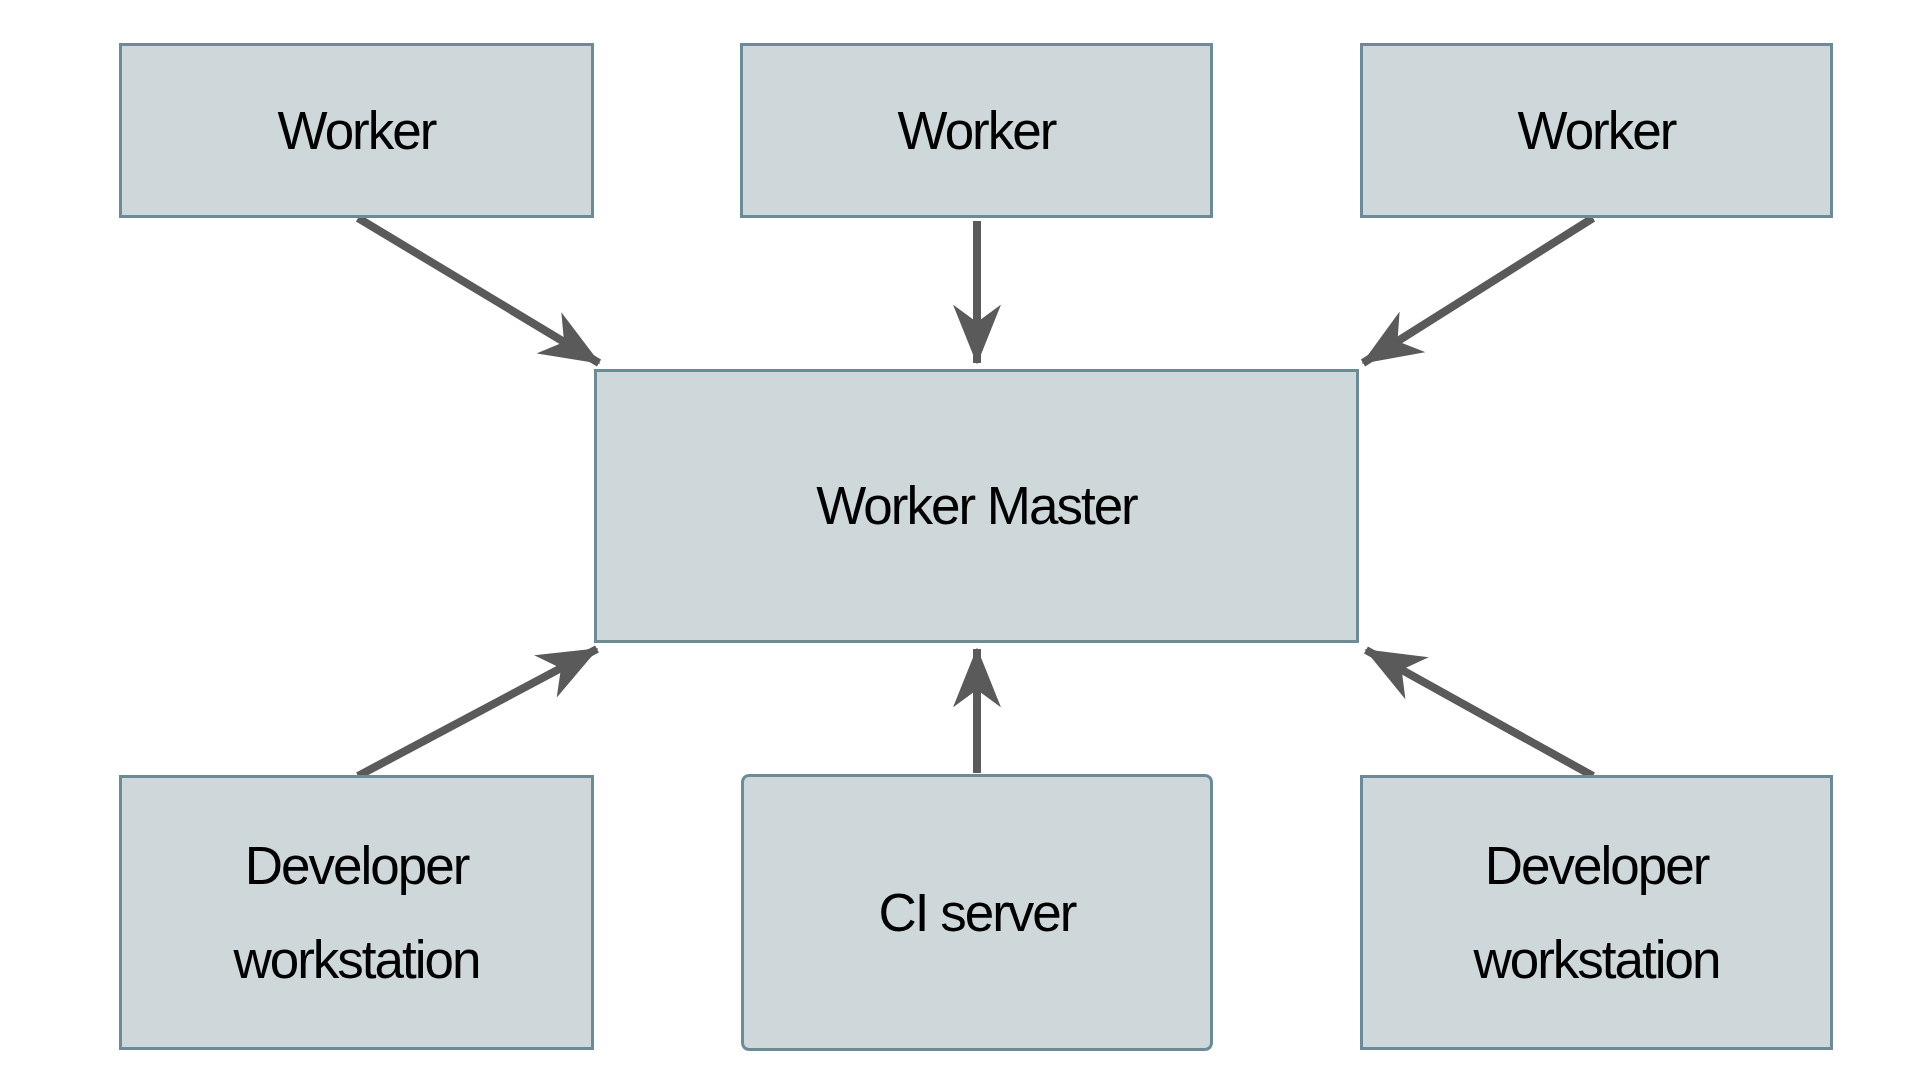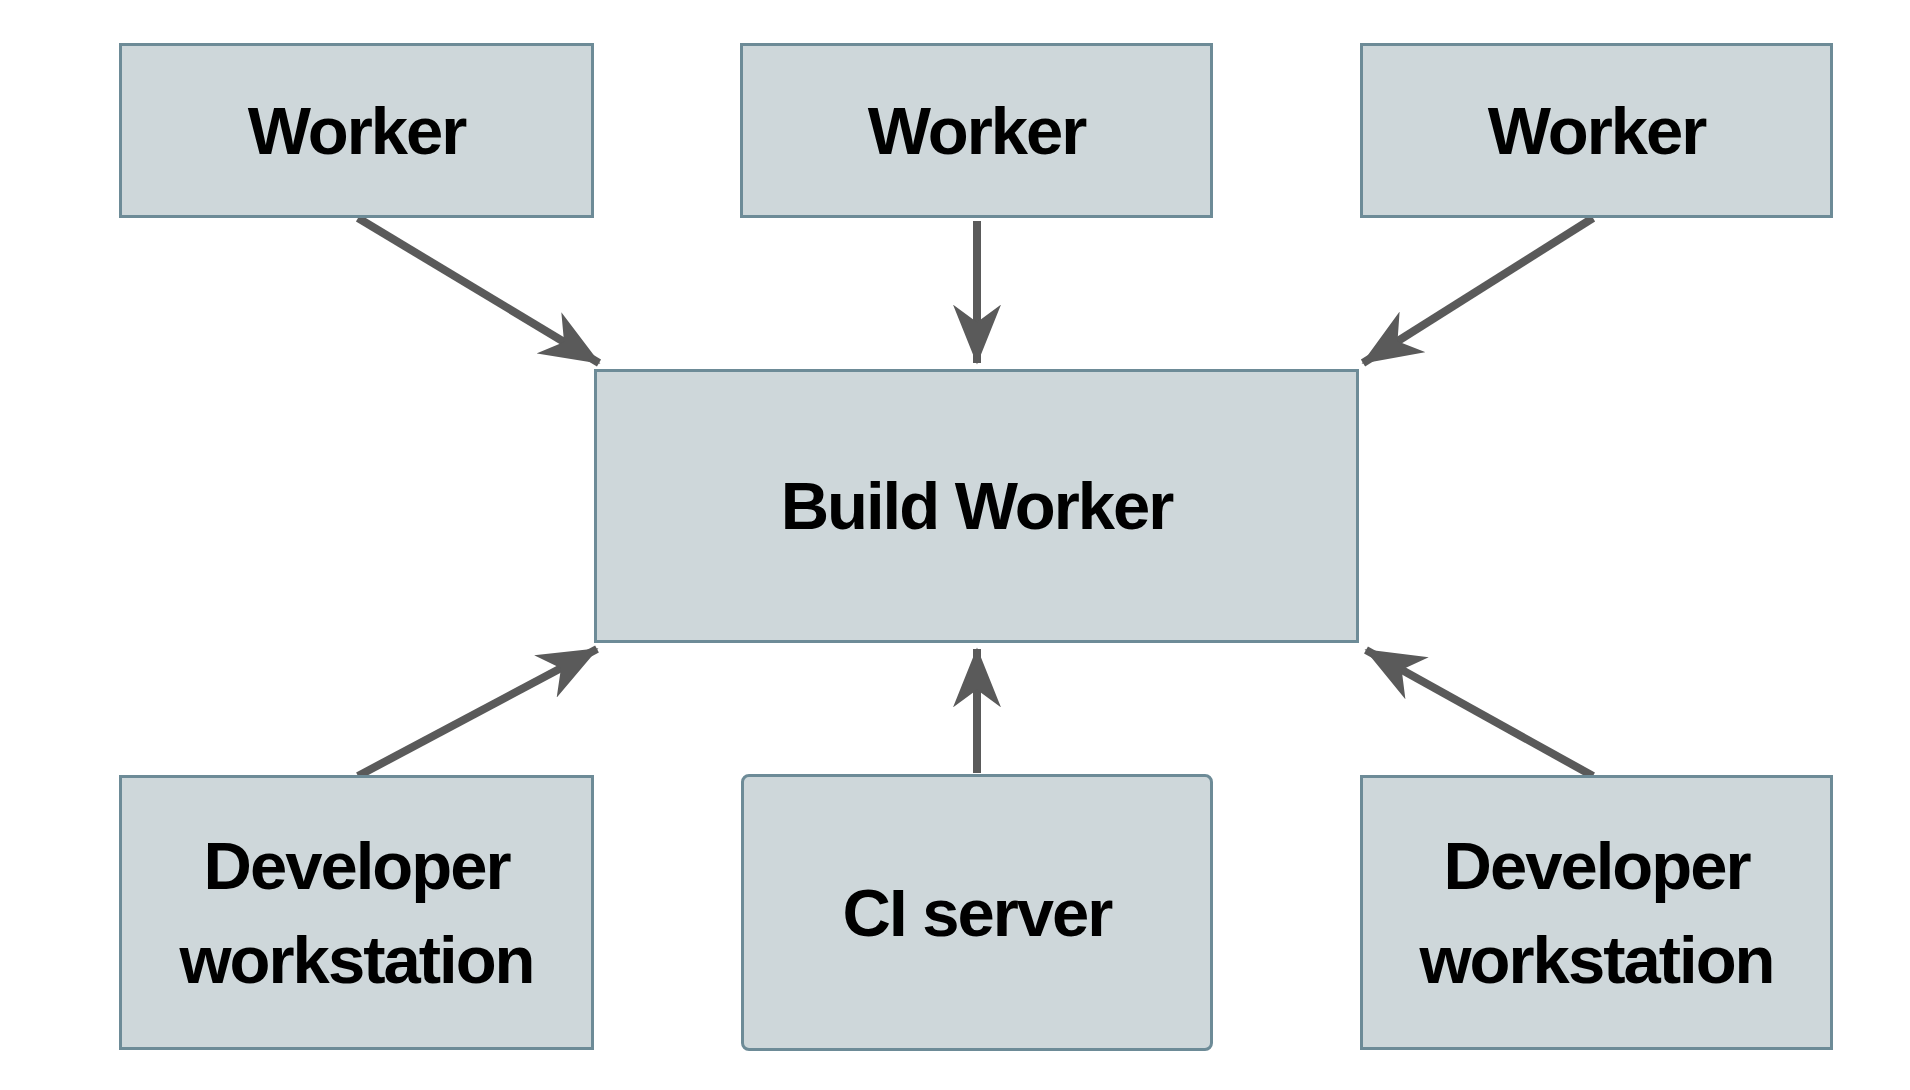--- a/index.html
+++ b/index.html
@@ -21,24 +21,24 @@
     background: var(--node-fill, #ced7da);
     border: 3px solid var(--node-border, #6d8b97);
     display: flex;
     align-items: center;
     justify-content: center;
     text-align: center;
     z-index: 2;
   }
   .node-label {
     color: var(--text, #000000);
-    font-size: 67px;
+    font-size: 53px;
     line-height: 94px;
     letter-spacing: -2px;
-    font-weight: 700;
+    font-weight: 400;
     padding: 0 10px;
   }
   #arrows {
     position: absolute;
     left: 0;
     top: 0;
     width: 1910px;
     height: 1090px;
     z-index: 1;
   }
@@ -75,21 +75,21 @@
 
   <div class="node" style="left:740px; top:43px; width:473px; height:175px;">
     <span class="node-label">Worker</span>
   </div>
 
   <div class="node" style="left:1360px; top:43px; width:473px; height:175px;">
     <span class="node-label">Worker</span>
   </div>
 
   <div class="node" style="left:594px; top:369px; width:765px; height:274px;">
-    <span class="node-label">Build Worker</span>
+    <span class="node-label">Worker Master</span>
   </div>
 
   <div class="node" style="left:119px; top:775px; width:475px; height:275px;">
     <span class="node-label">Developer workstation</span>
   </div>
 
   <div class="node" style="left:741px; top:774px; width:472px; height:277px;border-radius:8px;">
     <span class="node-label">CI server</span>
   </div>
 

